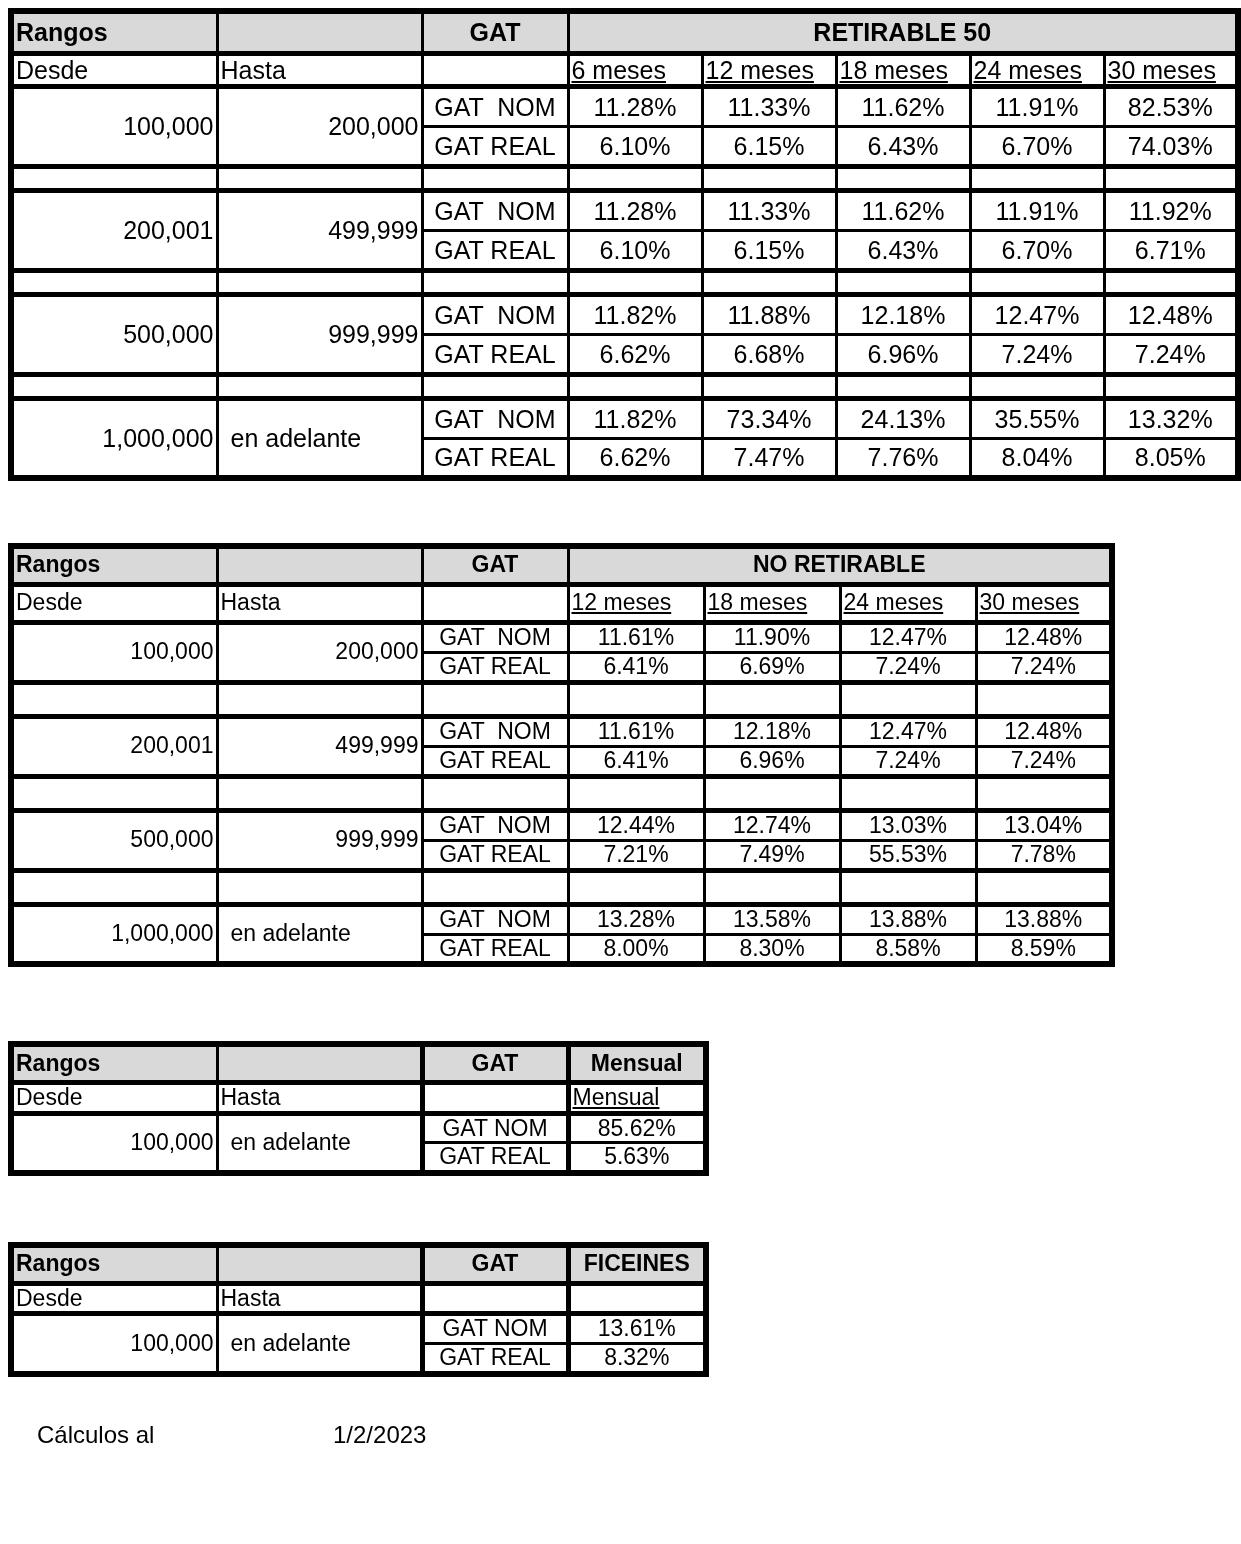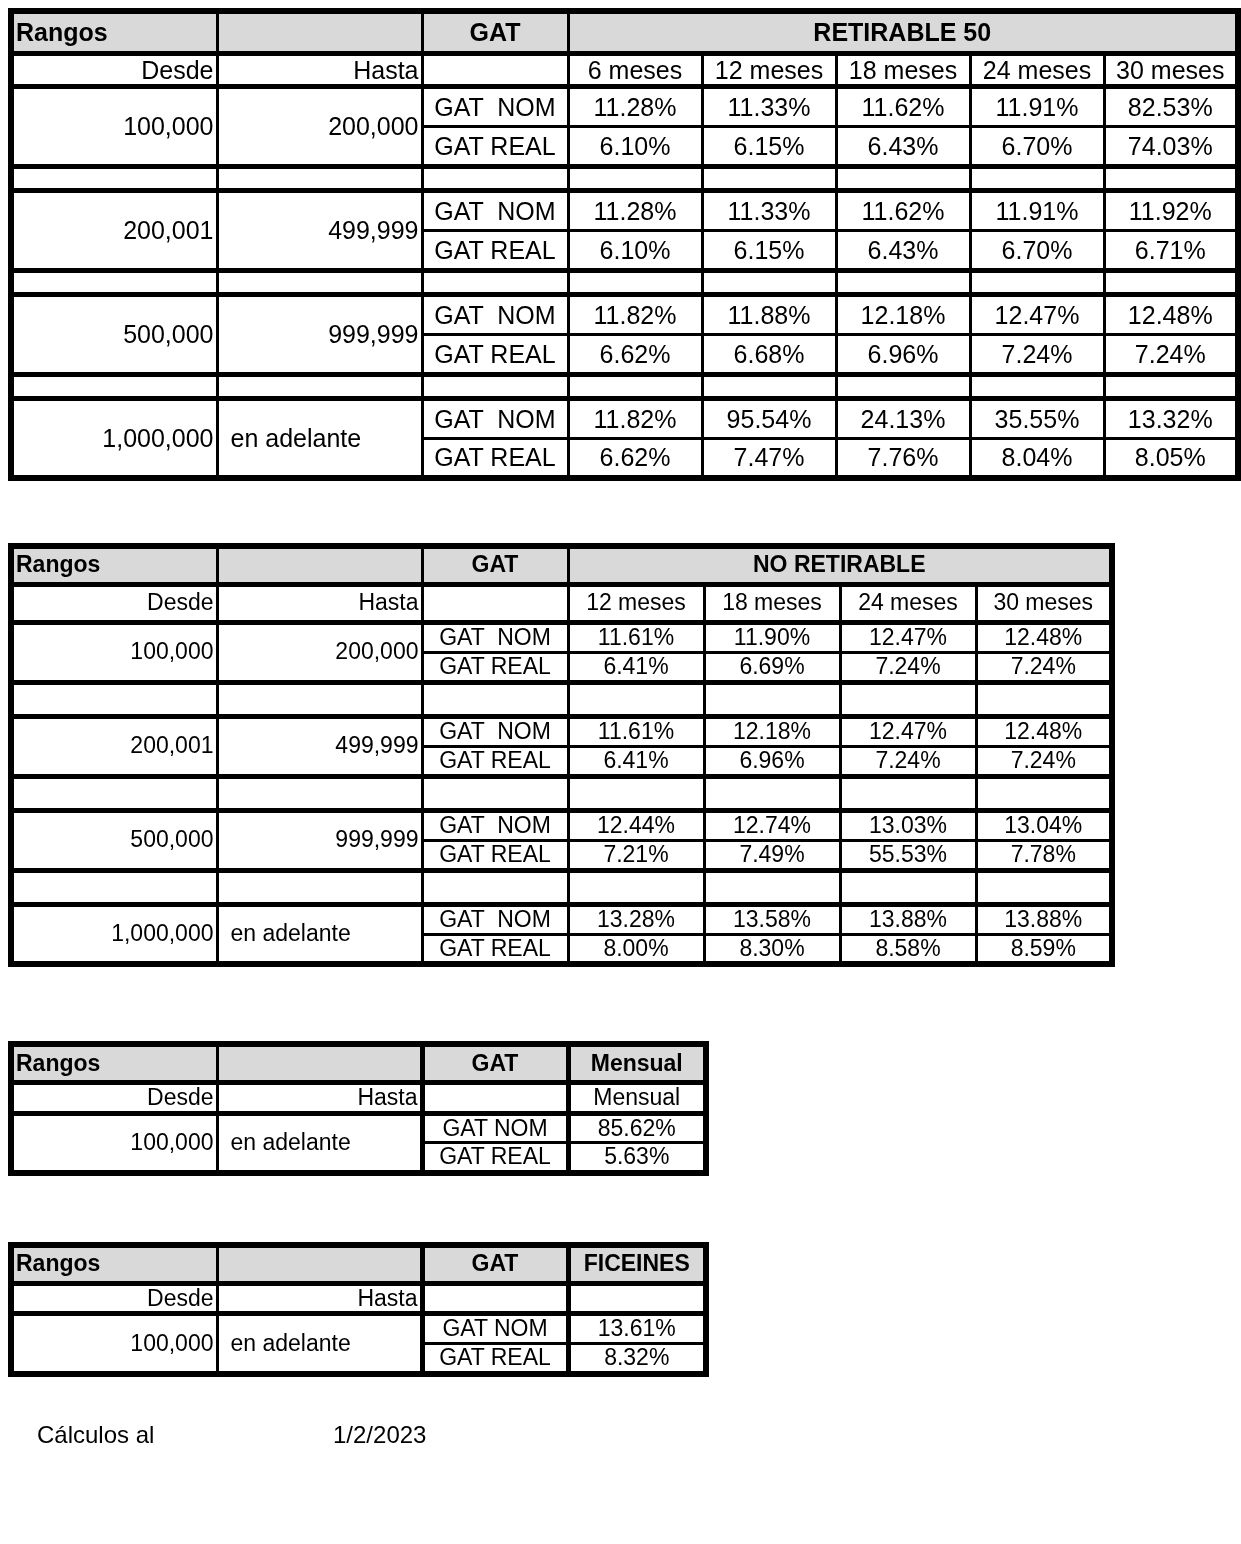--- a/index.html
+++ b/index.html
@@ -27,22 +27,22 @@
     vertical-align: middle;
   }
 
   
   tr.hdr td { background: #d9d9d9; font-weight: 700; border-bottom-width: 5px; }
   td.c-rangos { text-align: left; padding-left: 5px; }
   td.c-gat, td.c-prod { text-align: center; }
 
   
   tr.sub td { border-bottom-width: 5px; }
-  td.c-desde-h, td.c-hasta-h { text-align: right; padding-left: 5px; }
-  td.c-term { text-align: center; padding-left: 3px; }
+  td.c-desde-h, td.c-hasta-h { text-align: left; padding-left: 5px; }
+  td.c-term { text-align: left; padding-left: 3px; text-decoration: underline; }
 
   
   tr.ra td { border-top-width: 5px; }
   tr.rb td { border-bottom-width: 5px; }
   td.c-range { text-align: right; padding-right: 14px; }
   td.c-range.txt { text-align: left; padding-left: 12px; }
   td.c-lab { text-align: center; }
   td.c-val { text-align: center; }
 
   
@@ -191,21 +191,21 @@
             <td class="c-sp"></td>
             <td class="c-sp"></td>
             <td class="c-sp"></td>
             <td class="c-sp"></td>
           </tr>
           <tr class="ra">
             <td class="c-range" rowspan="2">1,000,000</td>
             <td class="c-range txt" rowspan="2">en adelante</td>
             <td class="c-lab col3">GAT  NOM</td>
             <td class="c-val">11.82%</td>
-            <td class="c-val">95.54%</td>
+            <td class="c-val">73.34%</td>
             <td class="c-val">24.13%</td>
             <td class="c-val">35.55%</td>
             <td class="c-val">13.32%</td>
           </tr>
           <tr class="rb">
             <td class="c-lab col3">GAT REAL</td>
             <td class="c-val">6.62%</td>
             <td class="c-val">7.47%</td>
             <td class="c-val">7.76%</td>
             <td class="c-val">8.04%</td>

